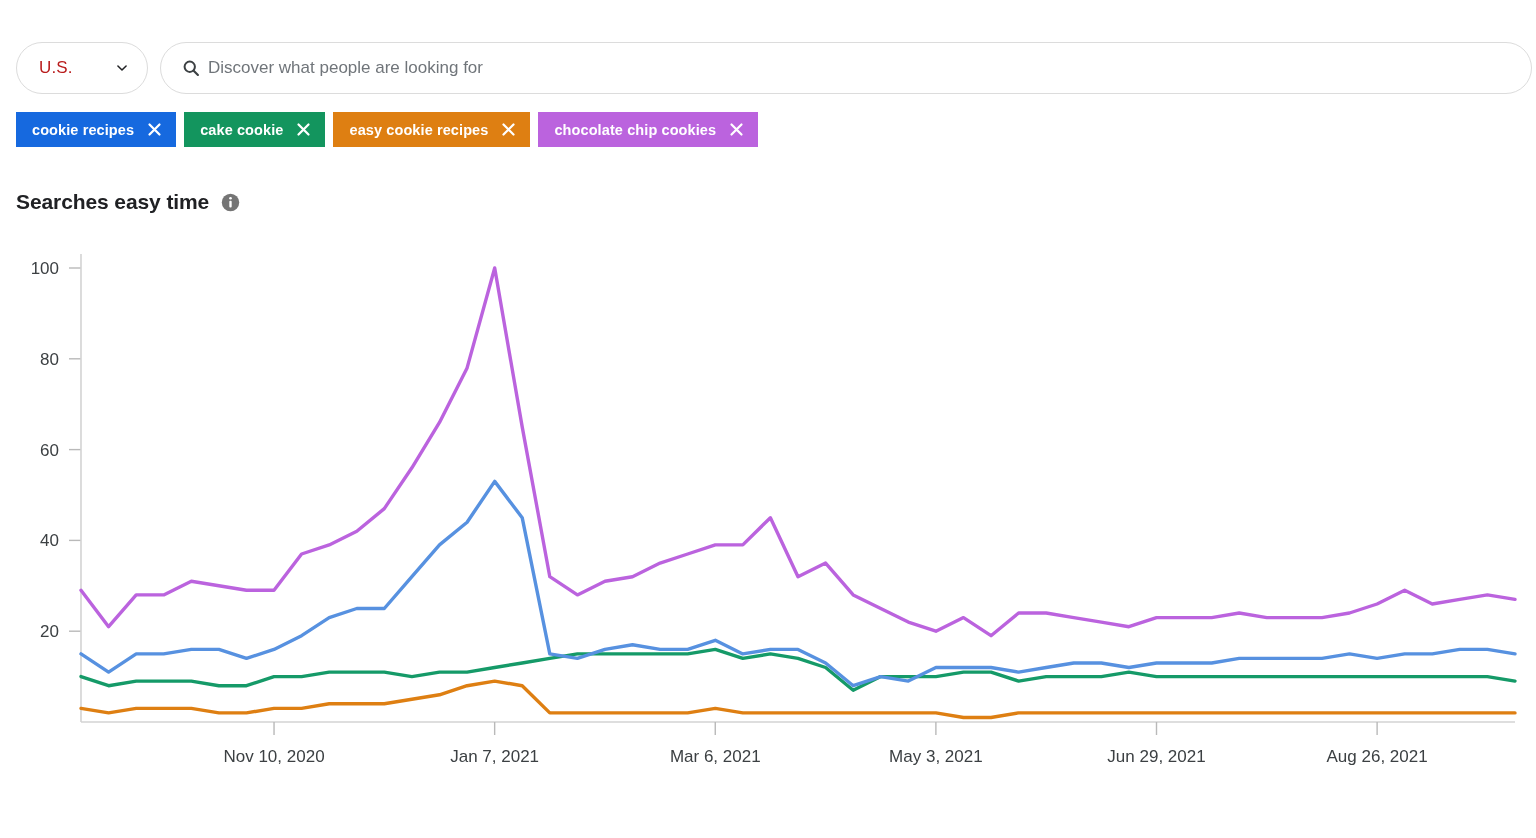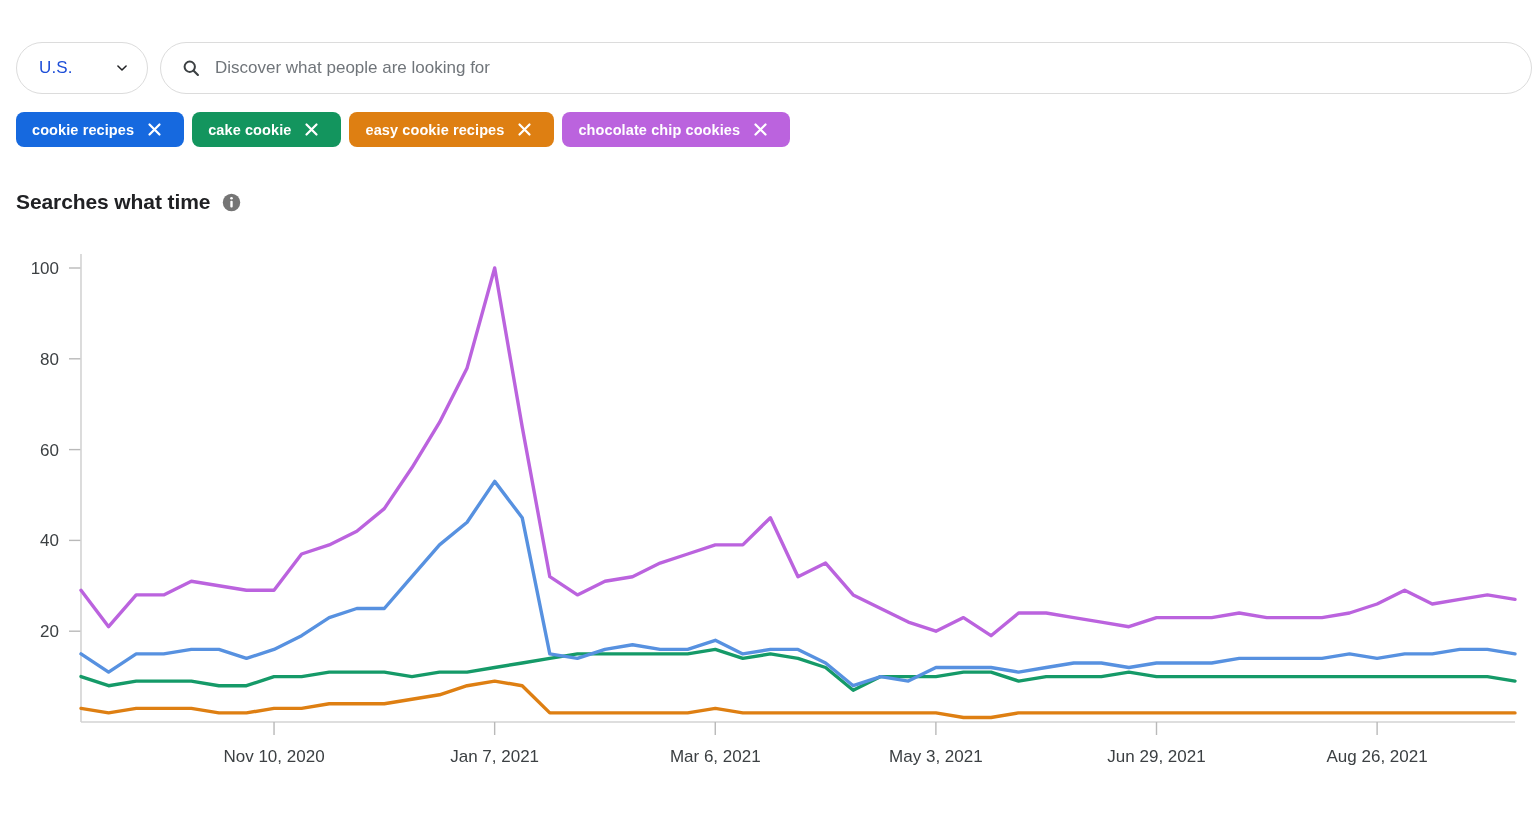--- a/index.html
+++ b/index.html
@@ -19,48 +19,48 @@
     display: flex; align-items: center; gap: 12px;
   }
   .region-select {
     width: 132px; height: 52px;
     border: 1px solid #dcdcdc; border-radius: 26px;
     background: #fff;
     display: flex; align-items: center; justify-content: space-between;
     padding: 0 18px 0 22px;
     cursor: pointer;
   }
-  .region-label { font-size: 17px; color: #1d4ed8; letter-spacing: .1px; }
+  .region-label { font-size: 17px; color: #b91c1c; letter-spacing: .1px; }
   .chev { width: 14px; height: 14px; display:block; }
   .search-box {
     width: 1372px; height: 52px;
     border: 1px solid #dcdcdc; border-radius: 26px;
     background: #fff;
     display: flex; align-items: center;
     padding: 0 20px;
-    gap: 14px;
+    gap: 7px;
   }
   .search-icon { width: 20px; height: 20px; flex: 0 0 20px; display:block; }
   .search-input {
     border: 0; outline: 0; background: transparent;
     font-family: "Liberation Sans", sans-serif;
     font-size: 17px; color: #5f6368; width: 100%;
   }
   .search-input::placeholder { color: #70757a; opacity: 1; }
 
   
   .chips {
     position: absolute; left: 16px; top: 112px;
     display: flex; align-items: center; gap: 8px;
   }
   .chip {
     height: 35px;
-    border-radius: 8px;
+    border-radius: 0;
     display: flex; align-items: center;
-    padding: 0 22px 0 16px;
+    padding: 0 14px 0 16px;
     gap: 13px;
     color: #ffffff;
     font-size: 14.5px;
     font-weight: bold;
     letter-spacing: .1px;
     cursor: pointer;
     white-space: nowrap;
   }
   .chip-x {
     width: 15px; height: 15px; display:block; flex:0 0 15px; cursor: pointer;
@@ -146,21 +146,21 @@
       <span>chocolate chip cookies</span>
       <span class="chip-x">
         <svg viewBox="0 0 24 24" width="15" height="15" aria-hidden="true">
           <path d="M4 4 L20 20 M20 4 L4 20" stroke="#ffffff" stroke-width="3.6" stroke-linecap="round"></path>
         </svg>
       </span>
     </div>
   </div>
 
   <div class="section-title-row">
-    <span class="section-title">Searches what time</span>
+    <span class="section-title">Searches easy time</span>
     <span class="info-icon">
       <svg viewBox="0 0 24 24" width="19" height="19" aria-hidden="true">
         <circle cx="12" cy="12" r="11" fill="#757575"></circle>
         <circle cx="12" cy="6.6" r="1.7" fill="#ffffff"></circle>
         <rect x="10.5" y="9.8" width="3" height="8.4" rx="1.3" fill="#ffffff"></rect>
       </svg>
     </span>
   </div>
 
   <div class="chart-wrap">

